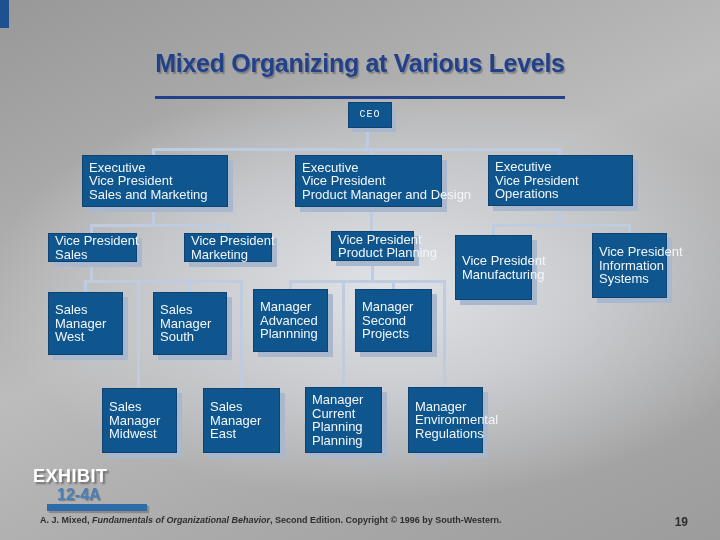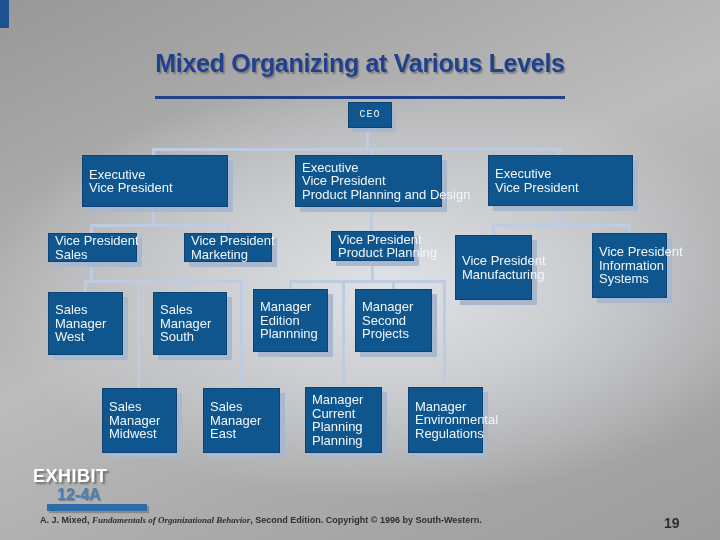--- a/index.html
+++ b/index.html
@@ -21,22 +21,22 @@
   .box .bl{display:block;white-space:nowrap;}
   .ceo-box{align-items:center;font-family:"Liberation Mono",monospace;font-size:10px;letter-spacing:1px;
     box-shadow:4px 4px 0 #a9b8cc;}
   .exhibit-label{position:absolute;left:33px;top:466px;color:#ffffff;font-size:18px;font-weight:700;
     letter-spacing:0.5px;text-shadow:2px 2px 2px #6e6e6e;}
   .exhibit-number{position:absolute;left:57px;top:486px;color:#4a7fba;font-size:16px;font-weight:700;
     text-shadow:1px 1px 1px rgba(90,90,90,0.6);}
   .exhibit-bar{position:absolute;left:47px;top:504px;width:100px;height:7px;background:#2d6ca8;
     box-shadow:2px 2px 1px rgba(80,80,80,0.4);}
   .footer-citation{position:absolute;left:40px;top:515px;font-size:9px;font-weight:700;color:#2e2e2e;white-space:nowrap;}
-  .footer-citation .it{font-style:italic;font-family:Liberation Serif, serif;}
-  .page-number{position:absolute;left:664px;top:515px;width:24px;font-size:14px;font-weight:700;color:#2e2e2e;}
+  .footer-citation .it{font-style:italic;}
+  .page-number{position:absolute;left:664px;top:515px;width:24px;font-size:12px;font-weight:700;color:#2e2e2e;text-align:right;}
 </style>
 </head>
 <body>
 
 <div id="slide">
 
   <div class="corner-bar"></div>
 
   <div class="title-wrap">
     <span class="title">Mixed Organizing at Various Levels</span>
@@ -70,31 +70,33 @@
   <div class="cl" style="left:492px;top:224px;width:3px;height:11px"></div>
   <div class="cl" style="left:628px;top:224px;width:3px;height:9px"></div>
 
   <div class="box ceo-box" style="left:348px;top:102px;width:44px;height:26px">
     <span class="bl">CEO</span>
   </div>
 
   <div class="box" style="left:82px;top:155px;width:146px;height:52px">
     <span class="bl">Executive</span>
     <span class="bl">Vice President</span>
+    <span class="bl">Sales and Marketing</span>
   </div>
 
   <div class="box" style="left:295px;top:155px;width:147px;height:52px">
     <span class="bl">Executive</span>
     <span class="bl">Vice President</span>
-    <span class="bl">Product Planning and Design</span>
+    <span class="bl">Product Manager and Design</span>
   </div>
 
   <div class="box" style="left:488px;top:155px;width:145px;height:51px">
     <span class="bl">Executive</span>
     <span class="bl">Vice President</span>
+    <span class="bl">Operations</span>
   </div>
 
   <div class="box" style="left:48px;top:233px;width:89px;height:29px">
     <span class="bl">Vice President</span>
     <span class="bl">Sales</span>
   </div>
 
   <div class="box" style="left:184px;top:233px;width:88px;height:29px">
     <span class="bl">Vice President</span>
     <span class="bl">Marketing</span>
@@ -123,21 +125,21 @@
   </div>
 
   <div class="box" style="left:153px;top:292px;width:74px;height:63px">
     <span class="bl">Sales</span>
     <span class="bl">Manager</span>
     <span class="bl">South</span>
   </div>
 
   <div class="box" style="left:253px;top:289px;width:75px;height:63px">
     <span class="bl">Manager</span>
-    <span class="bl">Edition</span>
+    <span class="bl">Advanced</span>
     <span class="bl">Plannning</span>
   </div>
 
   <div class="box" style="left:355px;top:289px;width:77px;height:63px">
     <span class="bl">Manager</span>
     <span class="bl">Second</span>
     <span class="bl">Projects</span>
   </div>
 
   <div class="box" style="left:102px;top:388px;width:75px;height:65px">

